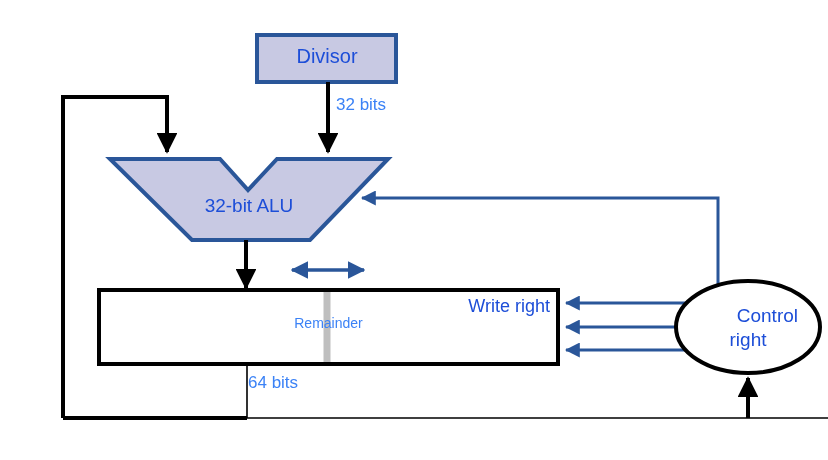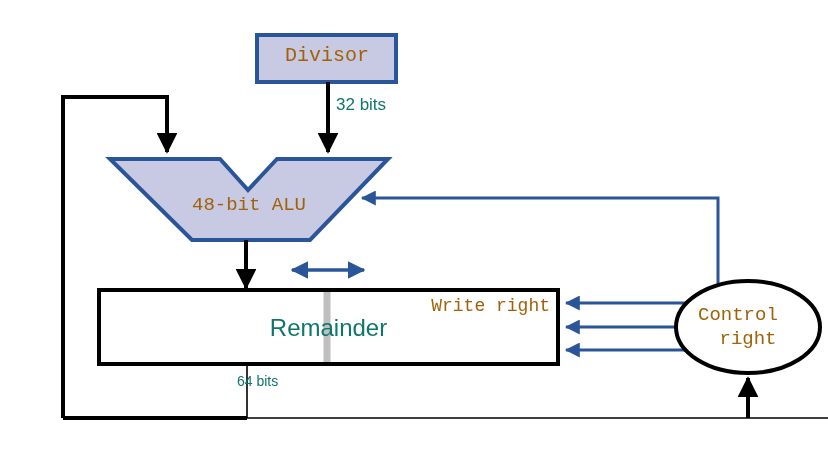--- a/index.html
+++ b/index.html
@@ -25,35 +25,34 @@
     top: 0;
     width: 828px;
     height: 460px;
   }
   .lbl {
     position: absolute;
     white-space: nowrap;
     line-height: 1;
   }
   .lbl-blue {
-    color: #a16207;
-    font-family: Liberation Mono, monospace;
+    color: #1d4ed8;
   }
   .lbl-black {
-    color: #0f766e;
+    color: #3b82f6;
   }
   .t-divisor   { left: 257px; top: 46px;  width: 140px; text-align: center; font-size: 20px; }
   .t-32bits    { left: 336px; top: 96px;  font-size: 17px; }
   .t-alu       { left: 110px; top: 196px; width: 278px; text-align: center; font-size: 19px; }
-  .t-remainder { left: 99px;  top: 316px; width: 459px; text-align: center; font-size: 24px; }
+  .t-remainder { left: 99px;  top: 316px; width: 459px; text-align: center; font-size: 14px; }
   .t-shiftr    { left: 300px; top: 297px; width: 250px; text-align: right; font-size: 18px; }
   .t-shiftl    { left: 300px; top: 319px; width: 250px; text-align: right; font-size: 18px; }
   .t-write     { left: 300px; top: 341px; width: 250px; text-align: right; font-size: 18px; }
-  .t-64bits    { left: 237px; top: 374px; font-size: 14px; }
-  .t-ctl1      { left: 698px; top: 306px; width: 100px; text-align: left; font-size: 19px; }
+  .t-64bits    { left: 248px; top: 374px; font-size: 17px; }
+  .t-ctl1      { left: 698px; top: 306px; width: 100px; text-align: right; font-size: 19px; }
   .t-ctl2      { left: 698px; top: 330px; width: 100px; text-align: center; font-size: 19px; }
 </style>
 </head>
 <body>
 
 <div id="diagram-root">
 
   <svg id="diagram-svg" viewBox="0 0 828 460" xmlns="http://www.w3.org/2000/svg">
 
     <defs>
@@ -122,21 +121,21 @@
     <g>
       <path d="M 748 418 L 748 378" fill="none" stroke="#000000" stroke-width="4" marker-end="url(#arrow-black)"></path>
     </g>
 
   </svg>
 
   <div class="lbl lbl-blue t-divisor">Divisor</div>
 
   <div class="lbl lbl-black t-32bits">32 bits</div>
 
-  <div class="lbl lbl-blue t-alu">48-bit ALU</div>
+  <div class="lbl lbl-blue t-alu">32-bit ALU</div>
 
   <div class="lbl lbl-black t-remainder">Remainder</div>
 
   <div class="lbl lbl-blue t-shiftr">Write right</div>
 
 
 
   <div class="lbl lbl-black t-64bits">64 bits</div>
 
   <div class="lbl lbl-blue t-ctl1">Control</div>

